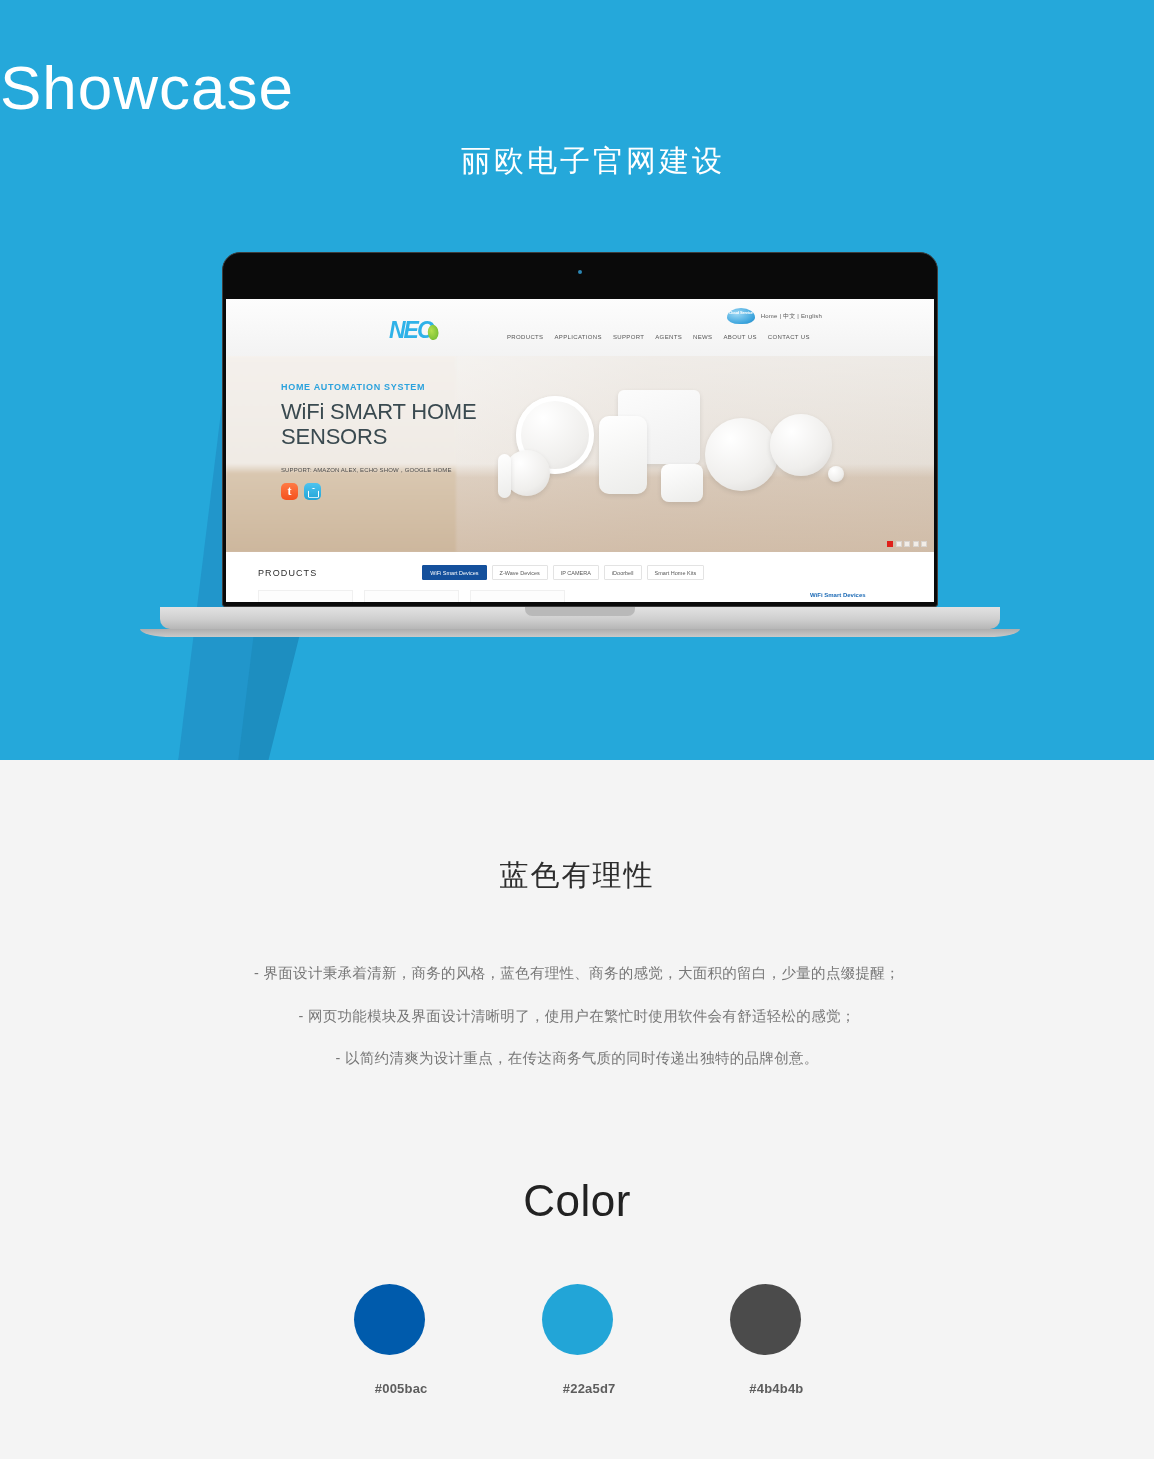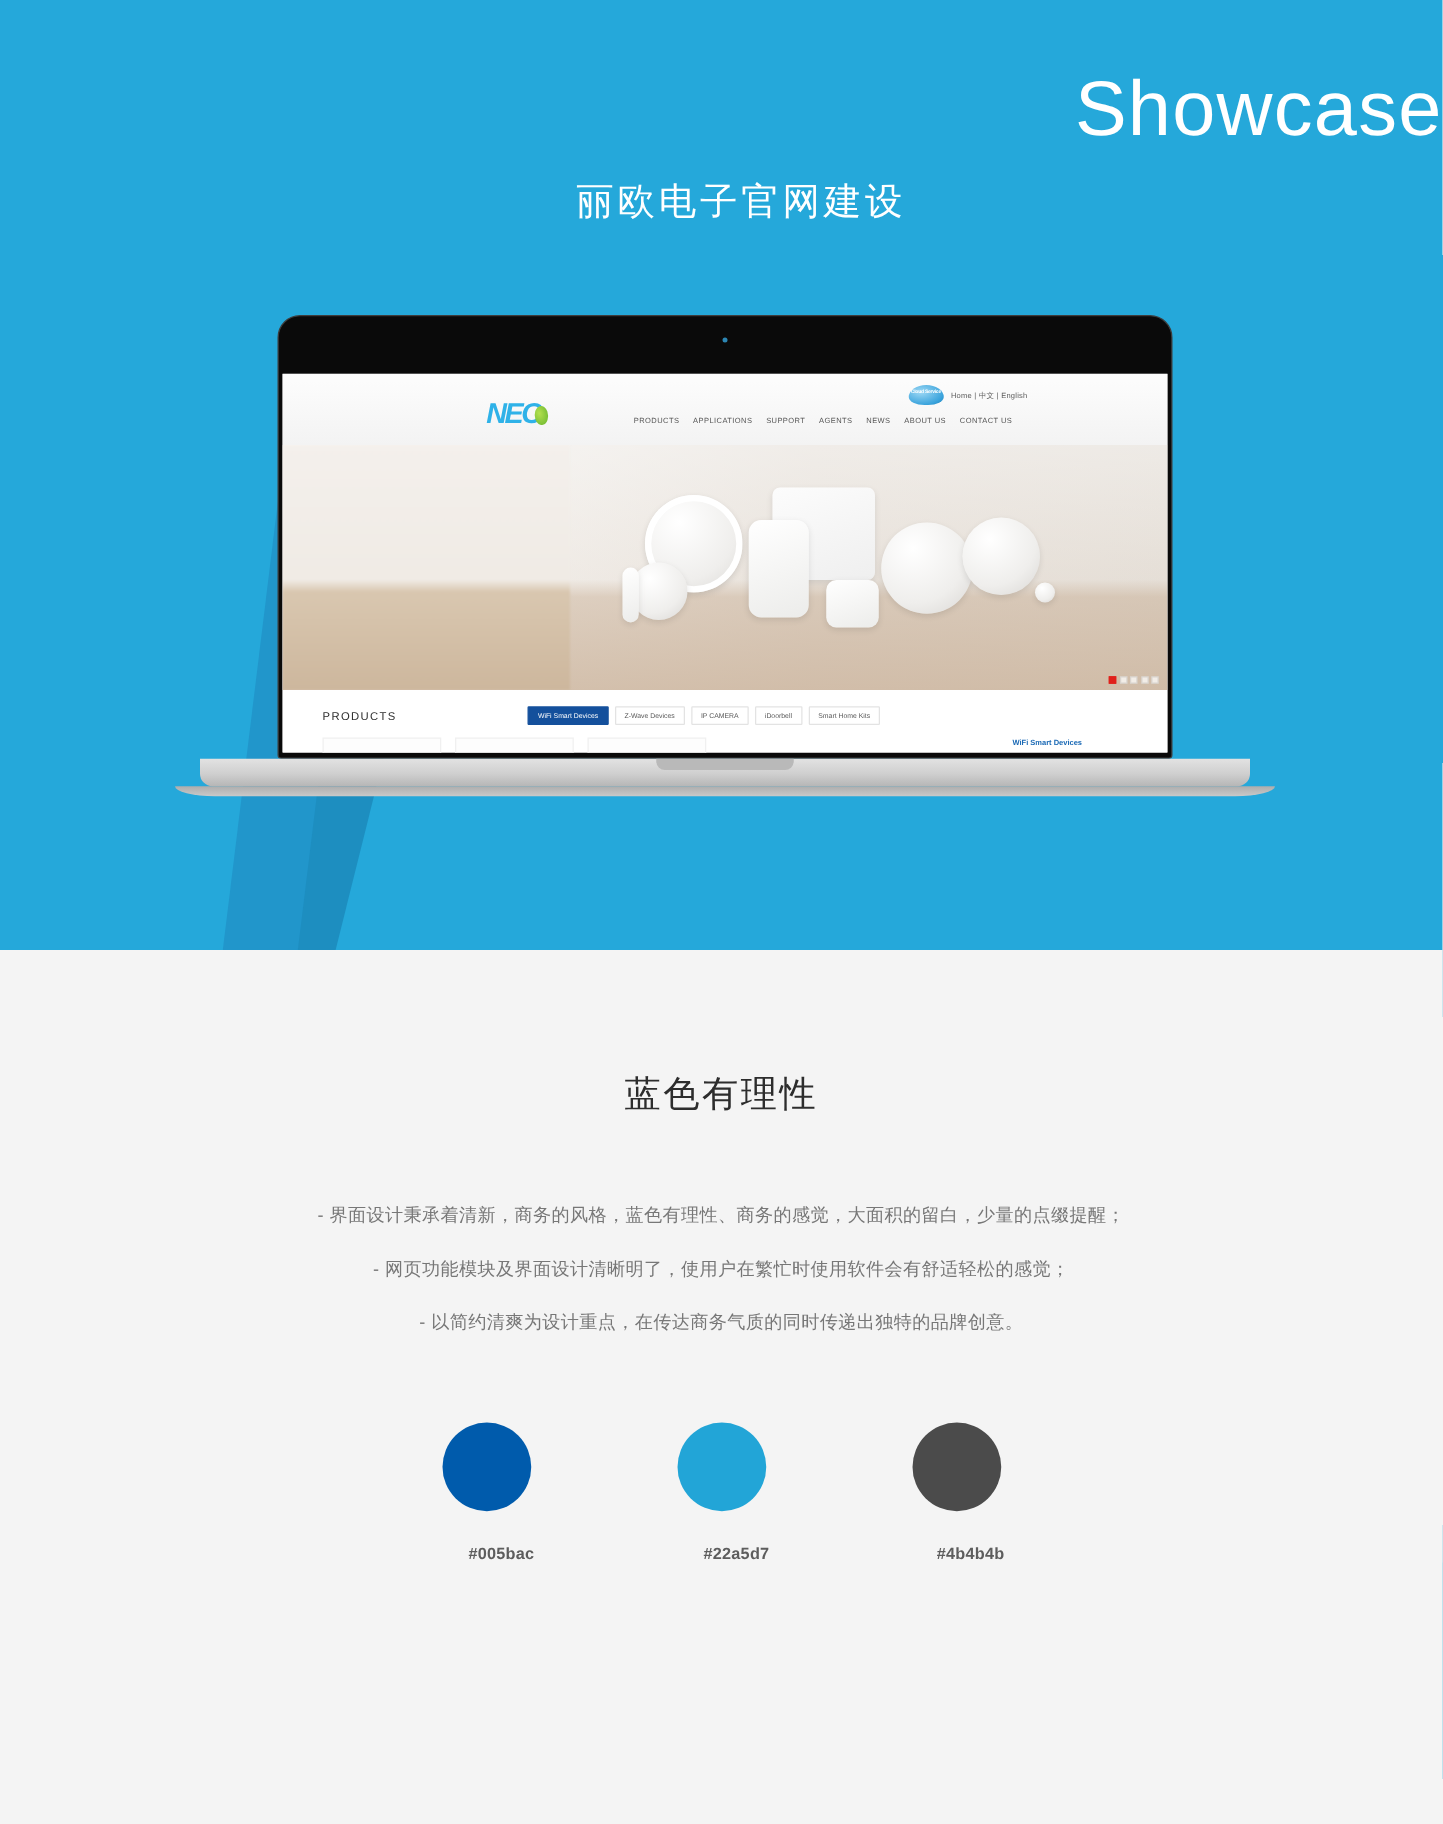--- a/index.html
+++ b/index.html
@@ -11,21 +11,21 @@
   }
 
   
   .hero {
     position: relative;
     width: 1154px; height: 760px;
     background: #25a8da;
     overflow: hidden;
   }
   .hero-title {
-    text-align: right;
+    text-align: left;
     color: #ffffff;
     font-size: 62px;
     font-weight: 300;
     letter-spacing: 1px;
     padding-top: 52px;
     line-height: 1.15;
   }
   .hero-subtitle {
     text-align: center;
     color: #ffffff;
@@ -305,20 +305,32 @@
               <div class="pp" style="left:18px; top:8px; width:78px; height:78px; box-shadow:inset 0 0 0 5px #fff, 0 2px 5px rgba(0,0,0,.12);"></div>
               <div class="pp" style="left:6px; top:62px; width:46px; height:46px;"></div>
               <div class="pp rect" style="left:0px; top:66px; width:13px; height:44px; border-radius:7px;"></div>
               <div class="pp rect" style="left:101px; top:28px; width:48px; height:78px; border-radius:10px;"></div>
               <div class="pp rect" style="left:163px; top:76px; width:42px; height:38px; border-radius:8px;"></div>
               <div class="pp" style="left:207px; top:30px; width:73px; height:73px;"></div>
               <div class="pp" style="left:272px; top:26px; width:62px; height:62px;"></div>
               <div class="pp" style="left:330px; top:78px; width:16px; height:16px;"></div>
             </div>
 
+            <div class="banner-copy">
+              <div class="b-eyebrow">HOME AUTOMATION SYSTEM</div>
+              <div class="b-title">
+                <div>WiFi SMART HOME</div>
+                <div>SENSORS</div>
+              </div>
+              <div class="b-support">SUPPORT: AMAZON ALEX, ECHO SHOW，GOOGLE HOME</div>
+              <div class="b-apps">
+                <div class="app-ico app-tuya"></div>
+                <div class="app-ico app-smart"></div>
+              </div>
+            </div>
 
             <div class="banner-dots">
               <span class="bd active"></span>
               <span class="bd"></span>
               <span class="bd"></span>
               <span class="bd"></span>
               <span class="bd"></span>
             </div>
           </div>
 
@@ -386,20 +398,21 @@
 <section class="lower">
 
   <h3 class="sec-title-cn">蓝色有理性</h3>
 
   <div class="desc-list">
     <p class="desc-line">- 界面设计秉承着清新，商务的风格，蓝色有理性、商务的感觉，大面积的留白，少量的点缀提醒；</p>
     <p class="desc-line">- 网页功能模块及界面设计清晰明了，使用户在繁忙时使用软件会有舒适轻松的感觉；</p>
     <p class="desc-line">- 以简约清爽为设计重点，在传达商务气质的同时传递出独特的品牌创意。</p>
   </div>
 
+  <h3 class="sec-title-en">Color</h3>
 
   <div class="swatches">
     <div class="swatch">
       <div class="swatch-circle" style="background: rgb(0, 91, 172);"></div>
       <div class="swatch-label">#005bac</div>
     </div>
     <div class="swatch">
       <div class="swatch-circle" style="background: rgb(34, 165, 215);"></div>
       <div class="swatch-label">#22a5d7</div>
     </div>

